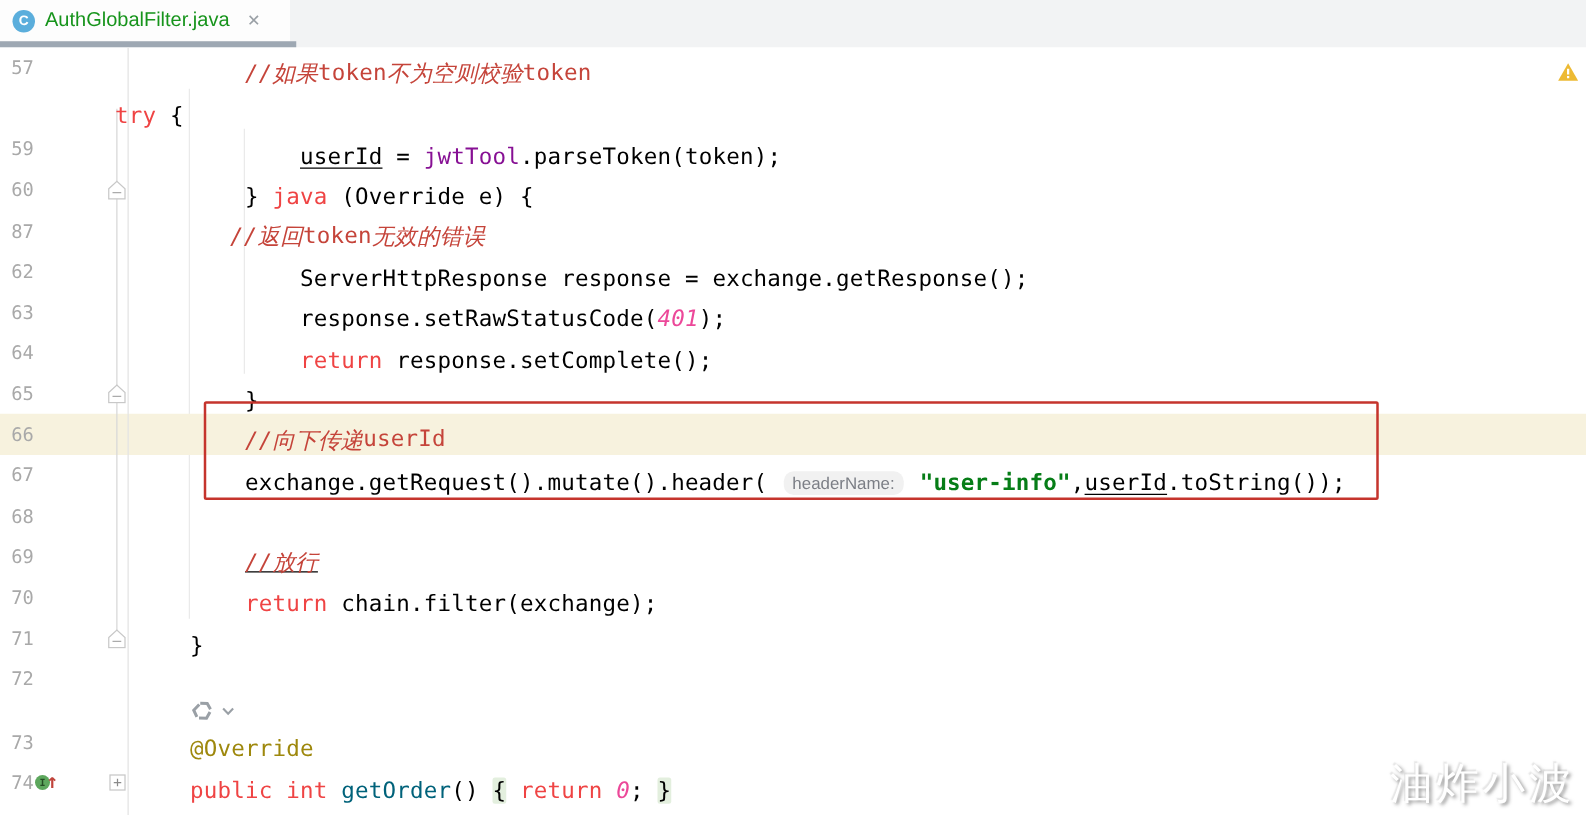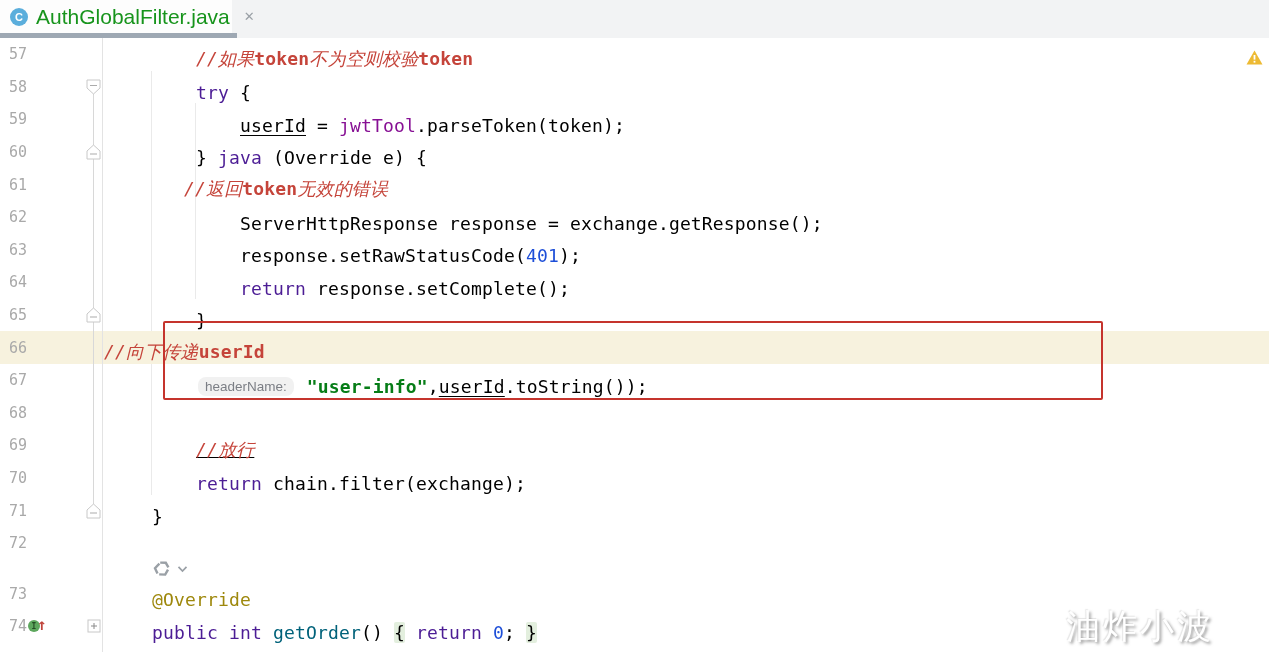--- a/index.html
+++ b/index.html
@@ -5,21 +5,21 @@
   html,body{margin:0;padding:0;}
   body{width:1269px;height:652px;overflow:hidden;position:relative;background:#fff;
        font-family:"Liberation Sans",sans-serif;}
 
   
   .tabbar{position:relative;height:38px;background:#F2F3F4;}
   .tab{position:absolute;left:0;top:0;width:232px;height:33px;background:#FDFDFD;
        display:flex;align-items:center;padding:0 8px 0 10px;box-sizing:border-box;gap:8px;}
   .class-ic{width:18px;height:18px;border-radius:50%;background:#5BAEDC;color:#fff;
        font-size:11px;font-weight:bold;display:flex;align-items:center;justify-content:center;flex:0 0 18px;}
-  .tab-title{font-size:21px;color:#17941C;white-space:nowrap;}
+  .tab-title{font-size:16px;color:#17941C;white-space:nowrap;}
   .tab-close{color:#9AA0A6;font-size:13px;margin-left:6px;cursor:pointer;}
   .tab-underline{position:absolute;left:0;top:33px;width:237px;height:5px;background:#9EA8B3;}
 
   
   .editor{position:relative;height:614px;background:#fff;overflow:hidden;}
   .gutter-sep{position:absolute;left:102px;top:0;bottom:0;width:1px;background:#E3E3E3;z-index:1;}
   .fold-connector{position:absolute;left:93px;top:49px;height:424px;width:1px;background:#D8D8D8;z-index:1;}
   .indent-guide{position:absolute;width:1px;background:#EAEAEA;z-index:0;}
   .ig1{left:151px;top:33px;height:424px;}
   .ig2{left:195px;top:65px;height:196px;}
@@ -28,27 +28,27 @@
   .row.hl{background:#F7F2DE;}
   .row.inlay{height:18px;}
   .ln{flex:0 0 104px;align-self:stretch;display:flex;align-items:center;padding-left:9px;
       box-sizing:border-box;font-family:"DejaVu Sans Mono",monospace;font-size:15px;
       color:#A9A9A9;position:relative;z-index:2;}
   .code{font-family:"DejaVu Sans Mono",monospace;font-size:18px;letter-spacing:0.16px;color:#000;
         white-space:pre;display:flex;align-items:center;position:relative;z-index:2;}
 
   
   .t-p{color:#000;}
-  .t-k{color:#4c1d95;}
-  .t-n{color:#1d4ed8;}
+  .t-k{color:#ef4444;}
+  .t-n{color:#ec4899;font-style:italic;}
   .t-s{color:#067D17;font-weight:600;}
   .t-f{color:#871094;}
   .t-u{color:#000;text-decoration:underline;text-underline-offset:3px;}
   .t-cm{color:#C5443A;font-style:italic;}
-  .t-cmb{color:#C5443A;font-weight:bold;}
+  .t-cmb{color:#C5443A;font-weight:normal;}
   .t-an{color:#9E880D;}
   .t-m{color:#00627A;}
   .t-fc{background:#E3EFDE;border-radius:2px;}
   .t-hint{font-family:"Liberation Sans",sans-serif;font-size:13.5px;letter-spacing:0;
           color:#7B7E85;background:#F1F1F1;border-radius:8px;padding:2px 7px;margin:0 2px;}
 
   
   .fold{position:absolute;left:86px;top:50%;transform:translateY(-50%);width:15px;height:16px;
         display:flex;align-items:center;justify-content:center;z-index:3;}
   .ovr{position:absolute;left:28px;top:50%;transform:translateY(-50%);display:flex;align-items:center;z-index:3;}
@@ -56,21 +56,21 @@
             font-size:8px;font-weight:bold;display:flex;align-items:center;justify-content:center;}
   .up-arrow{color:#C0443C;font-weight:bold;font-size:16px;margin-left:-3px;line-height:1;position:relative;top:-1px;}
 
   .inlay-ic{display:inline-flex;align-items:center;}
   .inlay-ch{display:inline-flex;align-items:center;margin-left:5px;}
 
   
   .annotation-rect{position:absolute;left:163px;top:321px;width:936px;height:75px;
                    border:2px solid #C5342D;border-radius:2px;z-index:5;pointer-events:none;}
   .warn{position:absolute;left:1246px;top:50px;z-index:6;}
-  .watermark{position:absolute;left:1066px;top:604px;font-size:34px;letter-spacing:3px;
+  .watermark{position:absolute;left:1112px;top:604px;font-size:34px;letter-spacing:3px;
              color:#FFFFFF;font-weight:500;z-index:6;
              text-shadow:2px 2px 3px rgba(105,105,105,0.65), -1px -1px 1px rgba(160,160,160,0.25);}
 </style>
 </head>
 <body>
 
 <div class="tabbar">
   <div class="tab">
     <span class="class-ic">C</span>
     <span class="tab-title">AuthGlobalFilter.java</span>
@@ -85,29 +85,20 @@
   <div class="fold-connector"></div>
   <div class="gutter-sep"></div>
   <div>
       <div class="row">
         <div class="ln">
           <span>57</span>
         </div>
         <div class="code" style="padding-left: 92px;"><span class="t-cm">//如果</span><span class="t-cmb">token</span><span class="t-cm">不为空则校验</span><span class="t-cmb">token</span></div>
       </div>
       <div class="row">
-        <div class="ln">
-          <span>58</span>
-          <span class="fold">
-            <svg width="15" height="16" viewBox="0 0 15 16">
-              <path d="M1 1 H14 V9 L7.5 15 L1 9 Z" fill="#fff" stroke="#C8C8C8"></path>
-              <line x1="4" y1="6.5" x2="11" y2="6.5" stroke="#ABABAB"></line>
-            </svg>
-          </span>
-        </div>
         <div class="code" style="padding-left: 92px;"><span class="t-k">try</span><span class="t-p"> {</span></div>
       </div>
       <div class="row">
         <div class="ln">
           <span>59</span>
         </div>
         <div class="code" style="padding-left: 136px;"><span class="t-u">userId</span><span class="t-p"> = </span><span class="t-f">jwtTool</span><span class="t-p">.parseToken(token);</span></div>
       </div>
       <div class="row">
         <div class="ln">
@@ -116,21 +107,21 @@
             <svg width="15" height="16" viewBox="0 0 15 16">
               <path d="M1 7 L7.5 1 L14 7 V15 H1 Z" fill="#fff" stroke="#C8C8C8"></path>
               <line x1="4" y1="10" x2="11" y2="10" stroke="#ABABAB"></line>
             </svg>
           </span>
         </div>
         <div class="code" style="padding-left: 92px;"><span class="t-p">} </span><span class="t-k">java</span><span class="t-p"> (Override e) {</span></div>
       </div>
       <div class="row">
         <div class="ln">
-          <span>61</span>
+          <span>87</span>
         </div>
         <div class="code" style="padding-left: 80px;"><span class="t-cm">//返回</span><span class="t-cmb">token</span><span class="t-cm">无效的错误</span></div>
       </div>
       <div class="row">
         <div class="ln">
           <span>62</span>
         </div>
         <div class="code" style="padding-left: 136px;"><span class="t-p">ServerHttpResponse response = exchange.getResponse();</span></div>
       </div>
       <div class="row">
@@ -154,27 +145,27 @@
               <line x1="4" y1="10" x2="11" y2="10" stroke="#ABABAB"></line>
             </svg>
           </span>
         </div>
         <div class="code" style="padding-left: 92px;"><span class="t-p">}</span></div>
       </div>
       <div class="row hl">
         <div class="ln">
           <span>66</span>
         </div>
-        <div class="code" style=""><span class="t-cm">//向下传递</span><span class="t-cmb">userId</span></div>
+        <div class="code" style="padding-left: 92px;"><span class="t-cm">//向下传递</span><span class="t-cmb">userId</span></div>
       </div>
       <div class="row">
         <div class="ln">
           <span>67</span>
         </div>
-        <div class="code" style="padding-left: 92px;"><span class="t-hint">headerName:</span><span class="t-p"> </span><span class="t-s">"user-info"</span><span class="t-p">,</span><span class="t-u">userId</span><span class="t-p">.toString());</span></div>
+        <div class="code" style="padding-left: 92px;"><span class="t-p">exchange.getRequest().mutate().header( </span><span class="t-hint">headerName:</span><span class="t-p"> </span><span class="t-s">"user-info"</span><span class="t-p">,</span><span class="t-u">userId</span><span class="t-p">.toString());</span></div>
       </div>
       <div class="row">
         <div class="ln">
           <span>68</span>
         </div>
         <div class="code" style="padding-left: 4px;"></div>
       </div>
       <div class="row">
         <div class="ln">
           <span>69</span>

